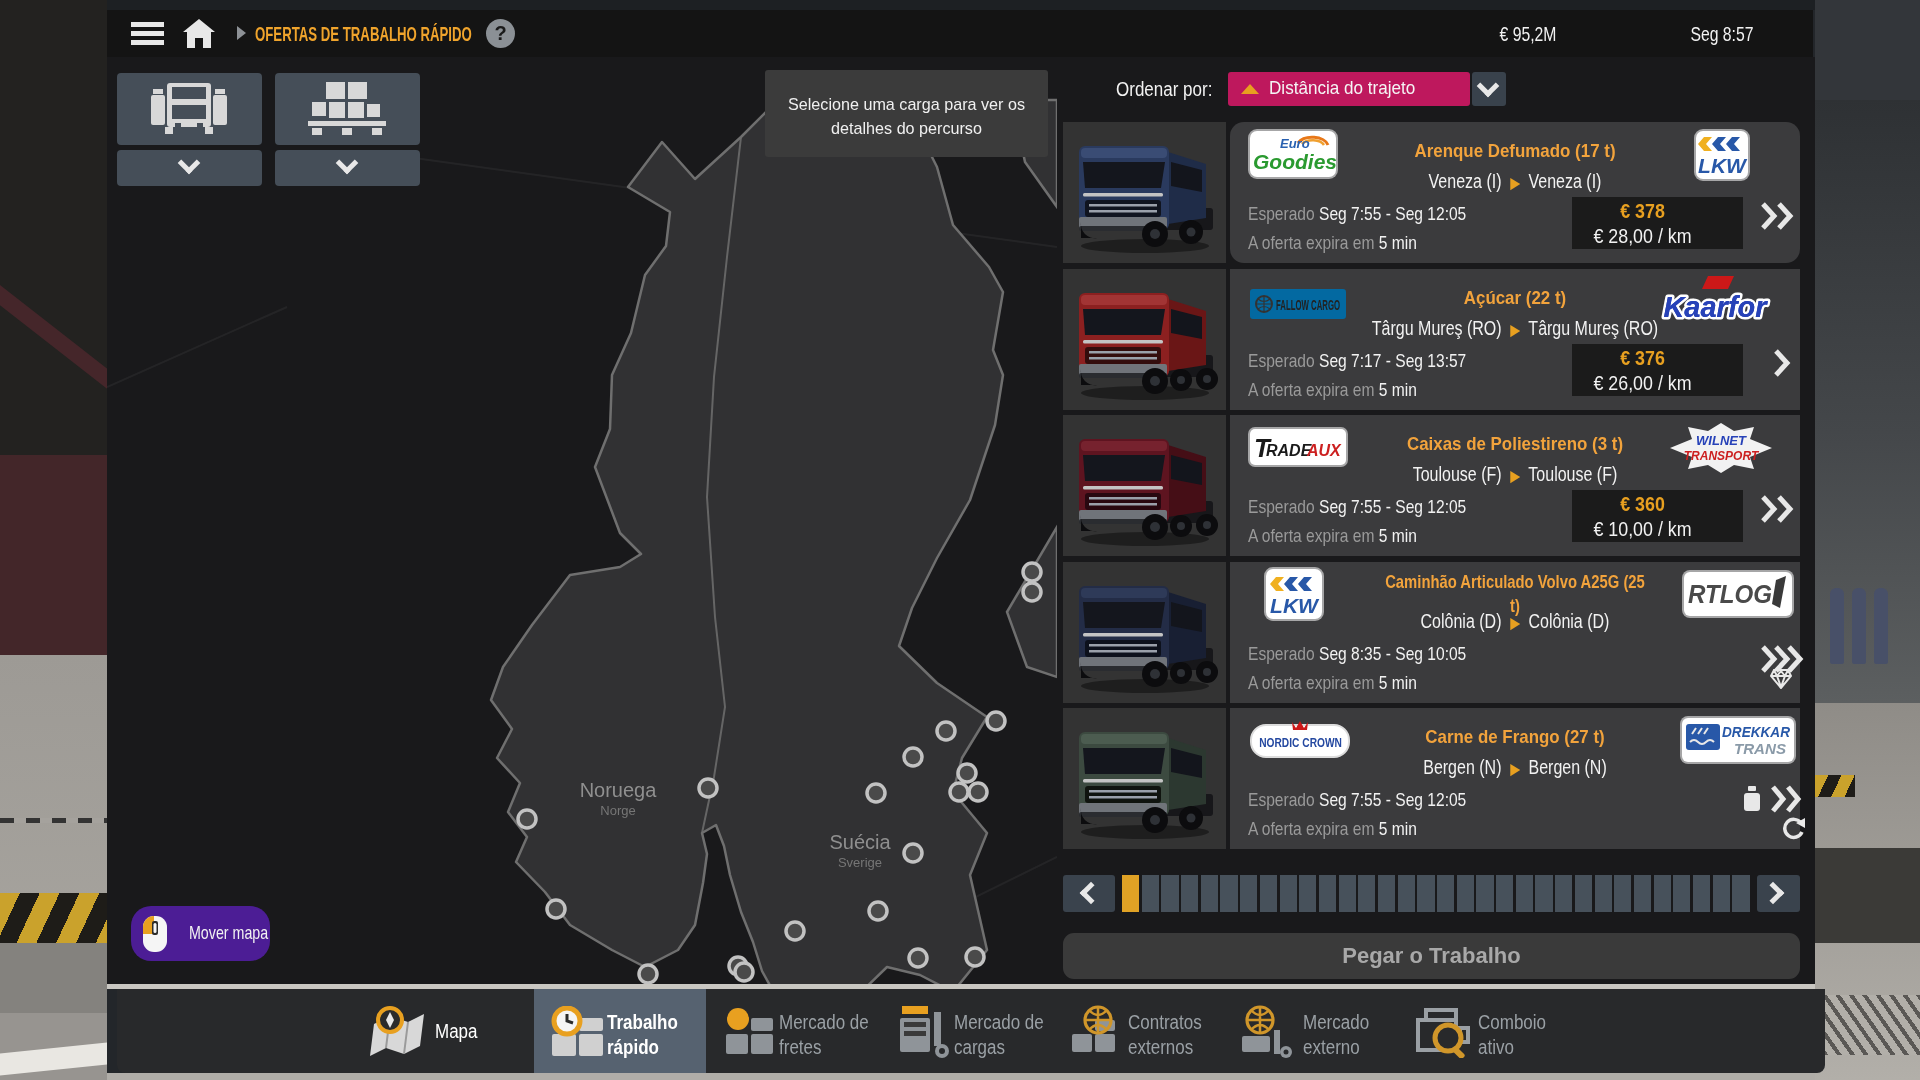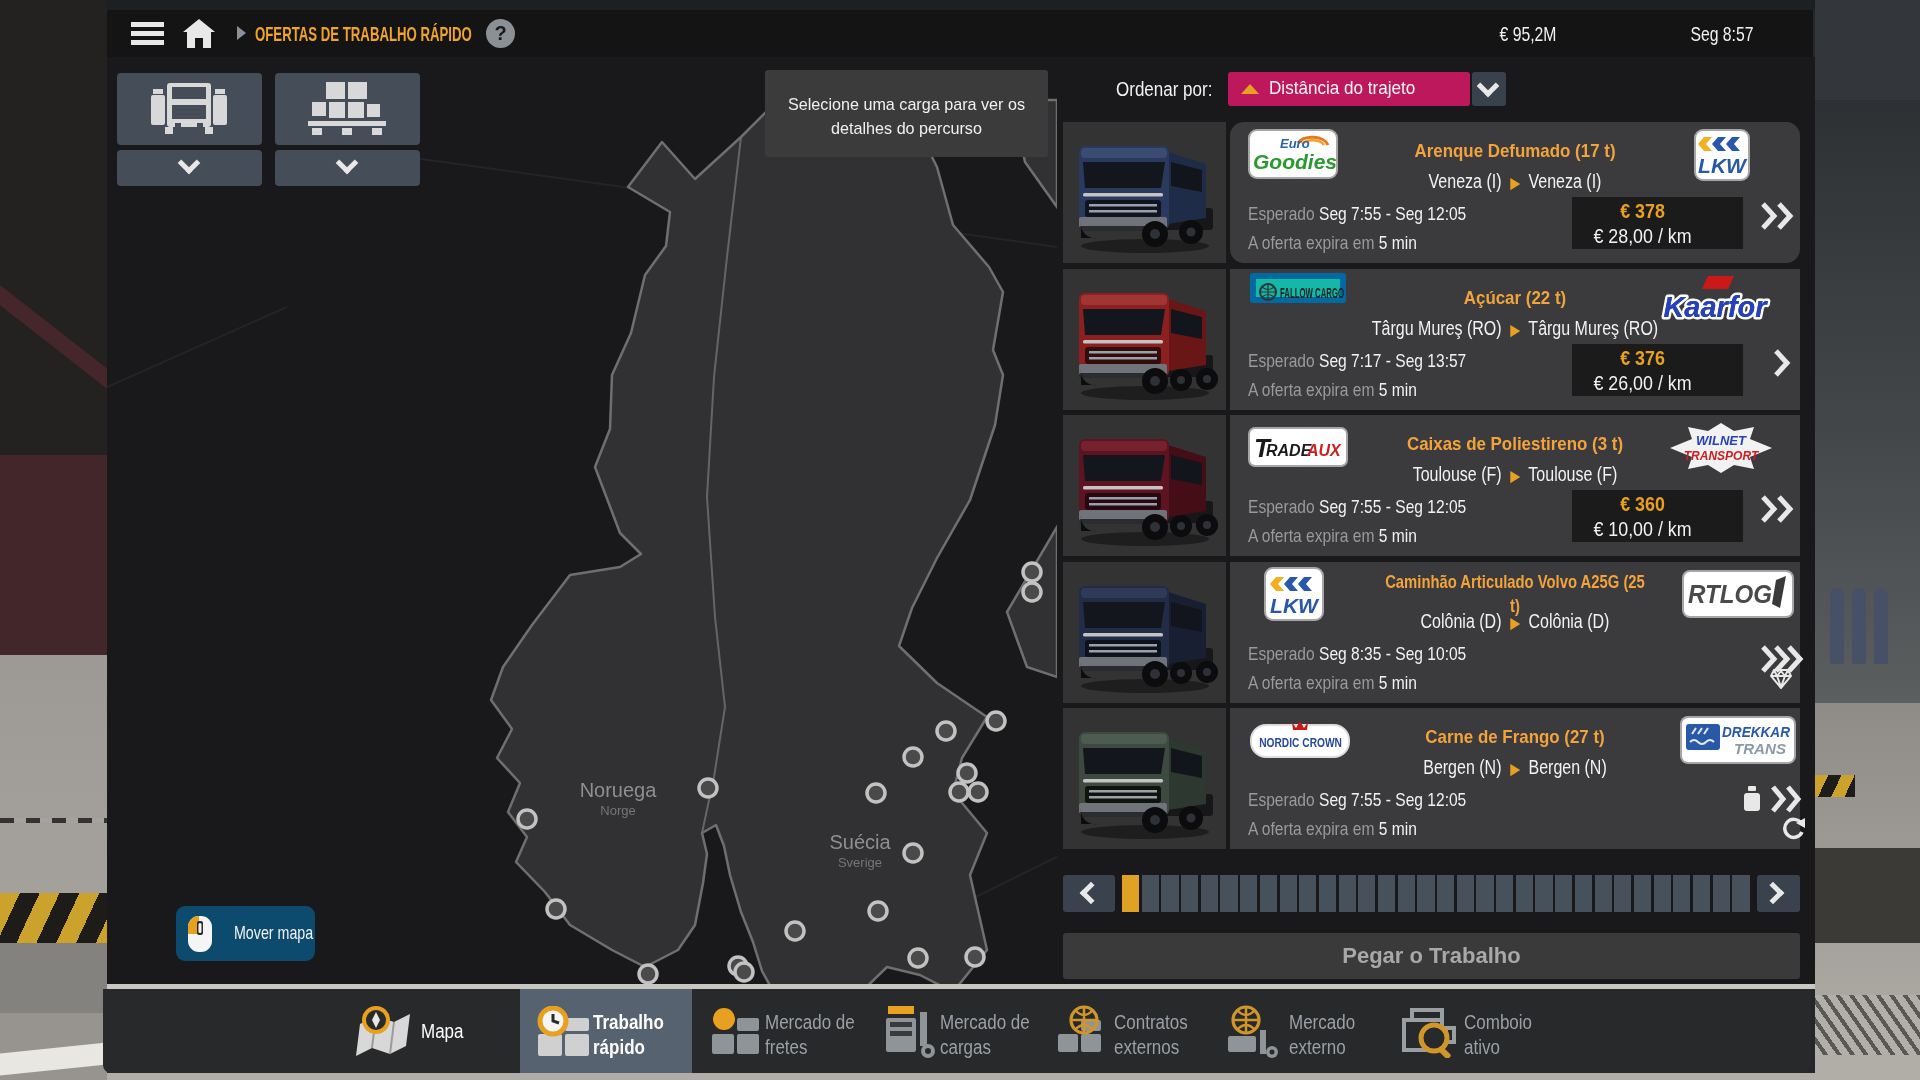--- a/index.html
+++ b/index.html
@@ -43,21 +43,21 @@
 
 .fbtn { width:145px; height:72px; background:#454e58; border-radius:4px; }
 .fdrop { width:145px; height:36px; background:#454e58; border-radius:4px; }
 .chev { position:absolute; width:16px; height:16px; border-right:5px solid #e8e8e8; border-bottom:5px solid #e8e8e8; transform:rotate(45deg); }
 
 
 #tooltip { left:658px; top:13px; width:283px; height:87px; background:#3b3b3b; border-radius:3px; }
 #tooltip div { position:absolute; width:100%; top:23px; color:#f0f0f0; font-size:17px; text-align:center; line-height:24px; transform:scaleX(0.95); }
 
 
-#mover { left:24px; top:849px; width:139px; height:55px; background:#0c4a6e; border-radius:9px;margin-left:45px; }
+#mover { left:24px; top:849px; width:139px; height:55px; background:#4c1d95; border-radius:20px; }
 #mover span { position:absolute; left:58px; top:16px; color:#f2f2f2; font-size:19px; transform:scaleX(0.75); transform-origin:left center; white-space:nowrap; }
 
 
 #ordlabel { left:1009px; top:21px; color:#f2f2f2; font-size:20px; transform:scaleX(0.85); transform-origin:left center; }
 #orddrop { left:1121px; top:15px; width:242px; height:34px; background:#be185d; border-radius:3px; }
 #orddrop .tri { position:absolute; left:13px; top:12px; width:0; height:0; border-left:9px solid transparent; border-right:9px solid transparent; border-bottom:10px solid #e8a020; }
 #orddrop span { position:absolute; left:41px; top:5px; color:#f5f5f5; font-size:19px; transform:scaleX(0.9); transform-origin:left center; white-space:nowrap; }
 #ordchev { left:1365px; top:15px; width:34px; height:34px; background:#39424c; border-radius:3px; }
 #search { left:1418px; top:15px; width:276px; height:36px; background:#3c3c3c; border:2px solid #6e6e6e; border-radius:2px; }
 #search span { position:absolute; left:12px; top:5px; color:#f2f2f2; font-size:20px; transform:scaleX(0.8); transform-origin:left center; }
@@ -83,26 +83,26 @@
 .sticker { background:#fff; border-radius:7px; box-shadow:0 0 0 2px rgba(255,255,255,0.55); }
 
 
 #pgL { left:956px; top:818px; width:52px; height:37px; background:#3a434d; border-radius:3px; }
 #pgR { left:1650px; top:818px; width:43px; height:37px; background:#3a434d; border-radius:3px; }
 #ticks { left:1015px; top:818px; width:630px; height:37px; }
 #ticks div { float:left; width:17.2px; height:37px; margin-right:2.5px; background:#47515b; }
 #ticks div.on { background:#e0a225; }
 
 
-#pegar { left:956px; top:876px; width:737px; height:46px; background:#3a3a3a; border-radius:3px; color:#a8a8a8; font-size:22px; font-weight:bold; text-align:center; line-height:46px; }
+#pegar { left:956px; top:876px; width:737px; height:46px; background:#3a3a3a; border-radius:11px; color:#a8a8a8; font-size:22px; font-weight:bold; text-align:center; line-height:46px; }
 
 
 #strip { left:107px; top:984px; width:1708px; height:5px; background:#c9c7c2; }
 #bgBot { left:107px; top:1073px; width:1708px; height:7px; background:#b0ada8; }
-#navbar { left:103px; top:989px; width:1708px; height:84px; background:#28292b; border-radius:0 0 8px 8px; }
+#navbar { left:117px; top:989px; width:1708px; height:84px; background:#28292b; border-radius:0 0 8px 8px; }
 .navtxt { position:absolute; color:#9aa0a5; font-size:20px; line-height:25px; transform:scaleX(0.85); transform-origin:left center; white-space:nowrap; }
 .navtxt.sel { color:#ffffff; font-weight:bold; }
 #navsel { left:417px; top:0; width:172px; height:84px; background:#566270; }
 </style>
 </head>
 <body>
 <div id="stage">
 
   <div id="bgL" class="abs">
       <div class="abs beam"></div>
@@ -326,21 +326,21 @@
         <path d="M18,100 a14,14 0 0 0 16,16 l-16,0 Z" fill="#0c0c0e"></path>
         <circle cx="92" cy="112" r="13" fill="#0c0c0e"></circle>
           <circle cx="92" cy="112" r="5" fill="#2e3136"></circle>
         <circle cx="118" cy="111" r="11" fill="#0c0c0e"></circle>
           <circle cx="118" cy="111" r="4" fill="#2e3136"></circle>
           <circle cx="144" cy="110" r="11" fill="#0c0c0e"></circle>
           <circle cx="144" cy="110" r="4" fill="#2e3136"></circle>
       </svg>
     </div>
     <div class="abs cardbody" style="top:211.5px;">
-      <div class="logoL" style="width:96px;height:30px;top:4px;background:#14b8a6;border:6px solid #0369a1;border-radius:3px;">
+      <div class="logoL" style="width:96px;height:30px;top:20px;background:#0369a1;border:2px solid #0369a1;border-radius:3px;">
         <svg width="92" height="26" viewBox="0 0 92 26">
           <circle cx="12" cy="13" r="8" fill="none" stroke="#333" stroke-width="2"></circle>
           <path d="M4,13 H20 M12,5 V21 M6,8 Q12,13 18,8 M6,18 Q12,13 18,18" stroke="#333" stroke-width="1.2" fill="none"></path>
           <text x="24" y="19" font-size="14" font-weight="bold" fill="#222" textLength="64" lengthAdjust="spacingAndGlyphs">FALLOW CARGO</text>
         </svg>
       </div>
       <div class="cargo">Açúcar (22 t)</div>
       <div class="route">Târgu Mureş (RO) &nbsp;<b>▶</b>&nbsp; Târgu Mureş (RO)</div>
       <div class="l1">Esperado <b>Seg 7:17 - Seg 13:57</b></div>
       <div class="l2">A oferta expira em <b>5 min</b></div>

